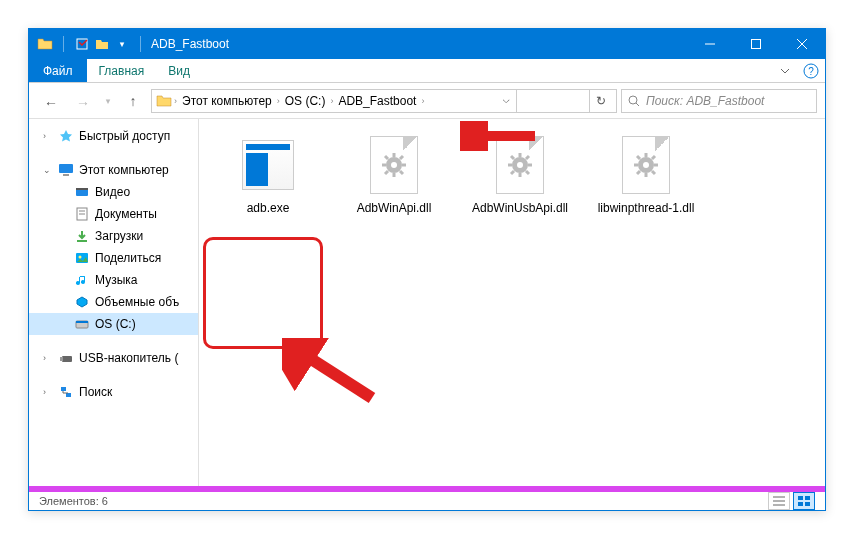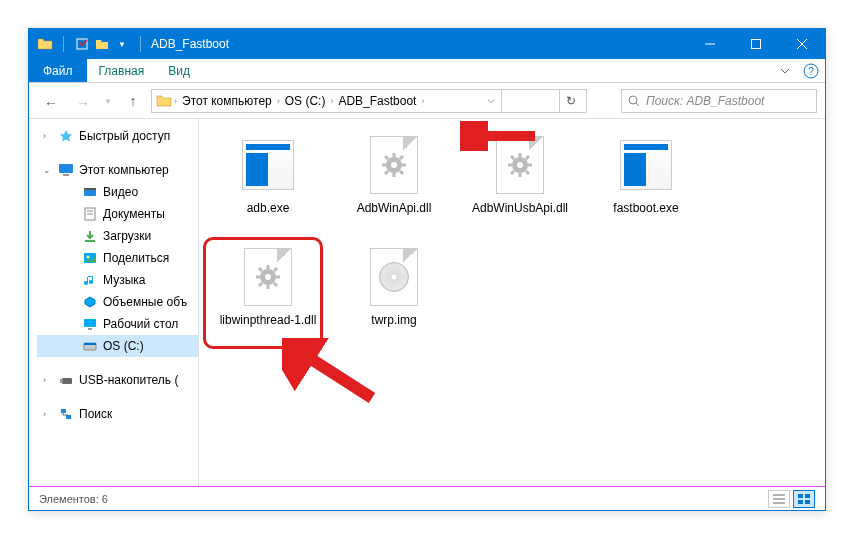--- a/index.html
+++ b/index.html
@@ -19,45 +19,45 @@
 .ribbon .expand { width: 24px; display: flex; align-items: center; justify-content: center; color: #666; }
 .ribbon .help { width: 28px; display: flex; align-items: center; justify-content: center; color: #0078d7; border: 1px solid transparent; border-radius: 50%; }
 .navbar { height: 36px; display: flex; align-items: center; padding: 4px 8px; gap: 4px; border-bottom: 1px solid #e0e0e0; }
 .navbar .navbtn { width: 28px; height: 28px; display: flex; align-items: center; justify-content: center; color: #555; font-size: 14px; }
 .navbar .navbtn.disabled { color: #bbb; }
 .addrbar { flex: 1; height: 24px; border: 1px solid #ccc; display: flex; align-items: center; font-size: 12px; padding: 0 4px; gap: 2px; position: relative; }
 .addrbar .folder-mini { width: 16px; height: 16px; }
 .addrbar .crumb { display: flex; align-items: center; gap: 2px; padding: 0 3px; white-space: nowrap; }
 .addrbar .sep { color: #888; font-size: 9px; }
 .addrbar .refresh { margin-left: auto; padding: 0 6px; color: #555; border-left: 1px solid #ccc; height: 100%; display: flex; align-items: center; }
-.searchbox { width: 196px; height: 24px; border: 1px solid #ccc; display: flex; align-items: center; font-size: 12px; color: #888; padding: 0 6px; gap: 6px; font-style: italic; margin-left: 30px; }
+.searchbox { width: 196px; height: 24px; border: 1px solid #ccc; display: flex; align-items: center; font-size: 12px; color: #888; padding: 0 6px; gap: 6px; font-style: italic; }
 .content { flex: 1; display: flex; overflow: hidden; }
 .sidebar { width: 170px; border-right: 1px solid #e0e0e0; padding: 6px 0; font-size: 12px; overflow: hidden; }
 .sidebar .tree-item { display: flex; align-items: center; height: 22px; padding-left: 14px; gap: 5px; white-space: nowrap; }
-.sidebar .tree-item.sub { padding-left: 30px; margin-left: 8px; }
+.sidebar .tree-item.sub { padding-left: 30px; }
 .sidebar .tree-item.selected { background: #cce8ff; }
 .sidebar .tree-item .exp { width: 10px; font-size: 9px; color: #666; }
 .sidebar .tree-spacer { height: 12px; }
 .sidebar .tico { width: 16px; height: 16px; display: flex; align-items: center; justify-content: center; flex-shrink: 0; }
 .main { flex: 1; padding: 10px 6px; display: flex; flex-wrap: wrap; align-content: flex-start; gap: 0; position: relative; }
 .file-item { width: 126px; height: 112px; display: flex; flex-direction: column; align-items: center; justify-content: flex-start; font-size: 12px; text-align: center; padding: 4px; position: relative; }
 .file-item .thumb { width: 64px; height: 64px; margin-bottom: 4px; display: flex; align-items: center; justify-content: center; position: relative; }
 .file-item .label { line-height: 1.3; word-break: break-word; }
 .thumb-app { width: 52px; height: 50px; background: linear-gradient(#fff,#f4f4f4); border: 1px solid #ccc; position: relative; }
 .thumb-app::before { content:""; position:absolute; top:3px; left:3px; right:3px; height:6px; background:#0078d7; }
 .thumb-app::after { content:""; position:absolute; top:12px; left:3px; width:22px; bottom:3px; background:#0078d7; }
 .thumb-dll { width: 48px; height: 58px; background:#fff; border:1px solid #ccc; position:relative; }
 .thumb-dll .fold { position:absolute; top:0; right:0; width:14px; height:14px; background:linear-gradient(135deg,#ccc 50%, transparent 50%); }
 .thumb-dll .gear { position:absolute; top:50%; left:50%; transform:translate(-50%,-50%); }
 .thumb-img { width: 48px; height: 58px; background:#fff; border:1px solid #ccc; position:relative; }
 .thumb-img .fold { position:absolute; top:0; right:0; width:14px; height:14px; background:linear-gradient(135deg,#ccc 50%, transparent 50%); }
 .thumb-img .disc { position:absolute; top:50%; left:50%; transform:translate(-50%,-50%); width:30px; height:30px; border-radius:50%; background:radial-gradient(circle,#fff 12%,#ddd 14%,#e8e8e8 60%,#ccc); border:1px solid #bbb; }
 .highlight-box { position:absolute; border:3px solid #e02020; border-radius:10px; pointer-events:none; }
 .arrow-red { position:absolute; pointer-events:none; }
-.statusbar { height: 24px; border-top: 1px solid #d946ef; display: flex; align-items: center; font-size: 11px; color: #555; padding: 0 10px; }
+.statusbar { height: 24px; border-top: 6px solid #d946ef; display: flex; align-items: center; font-size: 11px; color: #555; padding: 0 10px; }
 .statusbar .sspacer { flex:1; }
 .statusbar .viewbtn { width: 22px; height: 18px; border:1px solid #ccc; margin-left: 3px; display:flex; align-items:center; justify-content:center; }
 .statusbar .viewbtn.active { background:#cce8ff; border-color:#0078d7; }
 </style>
 </head>
 <body>
 
 <div class="window">
 
   <div class="titlebar">
@@ -232,30 +232,20 @@
           </div>
           <div class="tree-item sub">
             <span class="exp"></span>
             <span class="tico">
               <svg width="14" height="14">
                 <path d="M7 2l5 3v4l-5 3-5-3V5z" fill="#03a9f4" stroke="#0277bd"></path>
               </svg>
             </span>
             <span>Объемные объ</span>
           </div>
-          <div class="tree-item sub">
-            <span class="exp"></span>
-            <span class="tico">
-              <svg width="14" height="14">
-                <rect x="1" y="2" width="12" height="8" fill="#03a9f4" rx="1"></rect>
-                <rect x="5" y="11" width="4" height="2" fill="#999"></rect>
-              </svg>
-            </span>
-            <span>Рабочий стол</span>
-          </div>
           <div class="tree-item sub selected">
             <span class="exp"></span>
             <span class="tico">
               <svg width="14" height="12">
                 <rect x="1" y="3" width="12" height="7" fill="#ccc" stroke="#888" rx="1"></rect>
                 <rect x="1" y="3" width="12" height="2" fill="#0078d7"></rect>
               </svg>
             </span>
             <span>OS (C:)</span>
           </div>
@@ -332,54 +322,39 @@
                   <line x1="22" y1="4" x2="19" y2="7"></line>
                   <line x1="7" y1="19" x2="4" y2="22"></line>
                 </g>
               </svg>
             </div>
           </div>
           <div class="label">AdbWinUsbApi.dll</div>
         </div>
         <div class="file-item">
           <div class="thumb">
-            <div class="thumb-app"></div>
-          </div>
-          <div class="label">fastboot.exe</div>
-        </div>
-        <div class="file-item">
-          <div class="thumb">
             <div class="thumb-dll">
               <div class="fold"></div>
               <svg class="gear" width="26" height="26">
                 <circle cx="13" cy="13" r="8" fill="#bbb"></circle>
                 <circle cx="13" cy="13" r="3" fill="#fff"></circle>
                 <g stroke="#bbb" stroke-width="3">
                   <line x1="13" y1="1" x2="13" y2="5"></line>
                   <line x1="13" y1="21" x2="13" y2="25"></line>
                   <line x1="1" y1="13" x2="5" y2="13"></line>
                   <line x1="21" y1="13" x2="25" y2="13"></line>
                   <line x1="4" y1="4" x2="7" y2="7"></line>
                   <line x1="19" y1="19" x2="22" y2="22"></line>
                   <line x1="22" y1="4" x2="19" y2="7"></line>
                   <line x1="7" y1="19" x2="4" y2="22"></line>
                 </g>
               </svg>
             </div>
           </div>
           <div class="label">libwinpthread-1.dll</div>
-        </div>
-        <div class="file-item">
-          <div class="thumb">
-            <div class="thumb-img">
-              <div class="fold"></div>
-              <div class="disc"></div>
-            </div>
-          </div>
-          <div class="label">twrp.img</div>
         </div>
         <div class="highlight-box" style="left:4px; top:118px; width:120px; height:112px;"></div>
     </div>
   </div>
 
   <div class="statusbar">
     <span>Элементов: 6</span>
     <span class="sspacer"></span>
     <span class="viewbtn">
       <svg width="12" height="10">

